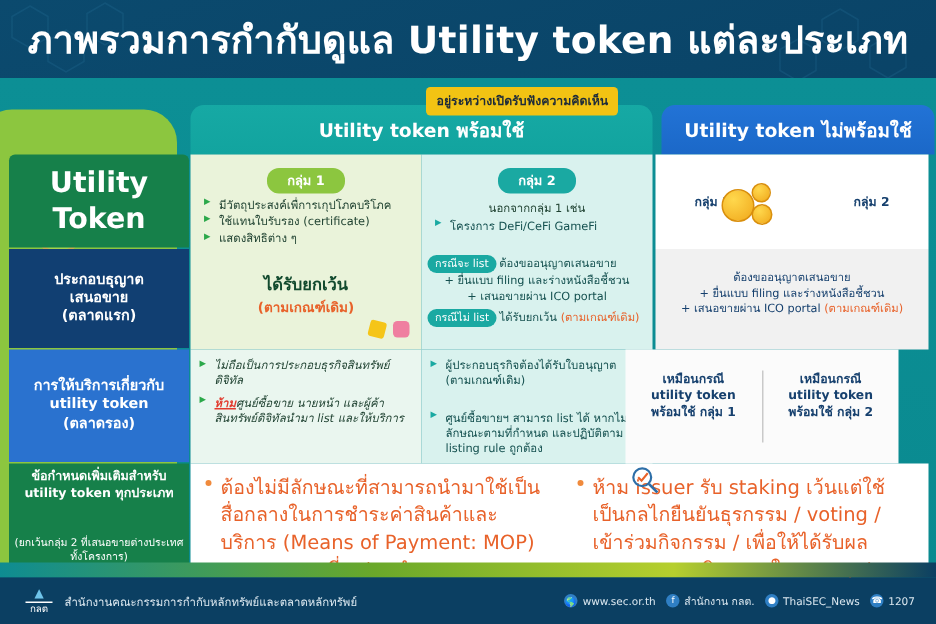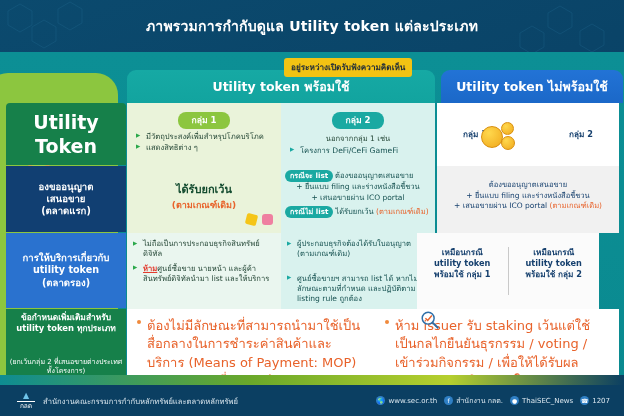--- a/index.html
+++ b/index.html
@@ -19,21 +19,21 @@
   
   .hexes { position: absolute; top: 0; left: 0; width: 624px; height: 52px;
            opacity: .20; pointer-events: none; }
 
   
   .title-bar {
     position: absolute; top: 0; left: 0; width: 624px; height: 52px;
     display: flex; align-items: center; justify-content: center;
   }
   .title {
-    color: #ffffff; font-size: 14px; font-weight: bold;
+    color: #ffffff; font-size: 25px; font-weight: bold;
     letter-spacing: .2px; white-space: nowrap;
   }
 
   
   .body-panel {
     position: absolute; left: 0; top: 52px; width: 624px; height: 333px;
     background: #0e8c92;
     background: linear-gradient(180deg, #0c8f95 0%, #0a8a90 100%);
   }
 
@@ -95,21 +95,21 @@
   .cell { position: absolute; overflow: hidden; }
   .c-g1 { left: 127px; width: 154px; }
   .c-g2 { left: 281px; width: 154px; }
 
   .r1 { top: 103px; height: 63px; }
   .r2 { top: 166px; height: 67px; }
   .r3 { top: 233px; height: 76px; }
 
   .bg-lightgreen { background: #eaf3da; }
   .bg-lightteal  { background: #d9f2ee; }
-  .bg-mint       { background: #eaf6ef; }
+  .bg-mint       { background: #eaf6ef; font-style: italic; }
   .bg-white      { background: #ffffff; }
   .bg-offwhite   { background: #f1f1f1; }
   .bg-offwhite2  { background: #fbfbfb; }
 
   .grp-pill {
     display: inline-block; background: #8cc63f; color: #ffffff;
     font-size: 8.6px; font-weight: bold; border-radius: 8px;
     padding: 1.5px 13px; margin: 0 auto 3px;
   }
   .grp-pill.teal { background: #1aa9a2; }
@@ -127,21 +127,21 @@
   .bullet.teal::before { color: #1aa9a2; }
   .bullet.teal { color: #14504f; }
 
   .sub-note { font-size: 7.6px; color: #1c3f2e; margin-bottom: 2px; }
 
   .exempt-big { font-size: 11px; font-weight: bold; color: #124a2e; }
   .exempt-sub { font-size: 9px; color: #e8622a; font-weight: bold; }
 
   .case-chip {
     display: inline-block; background: #1aa9a2; color: #ffffff;
-    font-size: 7.2px; font-weight: bold; border-radius: 7px;
+    font-size: 7.2px; font-weight: normal; border-radius: 7px;
     padding: 1px 5px; margin-right: 2px; vertical-align: middle;
   }
   .line { font-size: 7.5px; color: #14504f; line-height: 1.4; }
   .orange { color: #e8622a; }
   .ban { color: #e23b2e; text-decoration: underline; font-weight: bold; }
 
   .blue-text { font-size: 7.5px; color: #16406e; line-height: 1.4; }
   .blue-bold { font-size: 8.2px; color: #16406e; font-weight: bold; line-height: 1.35; }
 
   .divider-v {
@@ -229,21 +229,21 @@
   <div class="tab-notready">
     <span class="tab-label">Utility token ไม่พร้อมใช้</span>
   </div>
   <div class="hearing-badge">อยู่ระหว่างเปิดรับฟังความคิดเห็น</div>
 
   <div class="lbl lbl-title">
     <span>Utility Token</span>
   </div>
   <div class="lbl lbl-a">
     <span>
-      <span>องขออนุญาต</span><br>
+      <span>ประกอบธุญาต</span><br>
       <span>เสนอขาย</span><br>
       <span>(ตลาดแรก)</span>
     </span>
   </div>
   <div class="lbl lbl-b">
     <span>
       <span>การให้บริการเกี่ยวกับ</span><br>
       <span>utility token</span><br>
       <span>(ตลาดรอง)</span>
     </span>
@@ -253,21 +253,22 @@
       <span>ข้อกำหนดเพิ่มเติมสำหรับ</span><br>
       <span>utility token ทุกประเภท</span>
       <span class="sub">(ยกเว้นกลุ่ม 2 ที่เสนอขายต่างประเทศทั้งโครงการ)</span>
     </span>
   </div>
 
   <div class="cell c-g1 r1 bg-lightgreen">
     <div class="cell-inner">
       <div class="grp-pill">กลุ่ม 1</div>
       <div class="bullets">
-        <div class="bullet">มีวัตถุประสงค์เพื่มสำหรุปโภคบริโภค</div>
+        <div class="bullet">มีวัตถุประสงค์เพื่การเกุปโภคบริโภค</div>
+        <div class="bullet">ใช้แทนใบรับรอง (certificate)</div>
         <div class="bullet">แสดงสิทธิต่าง ๆ</div>
       </div>
     </div>
   </div>
 
   <div class="cell c-g2 r1 bg-lightteal">
     <div class="cell-inner">
       <div class="grp-pill teal">กลุ่ม 2</div>
       <div class="sub-note">นอกจากกลุ่ม 1 เช่น</div>
       <div class="bullets">

